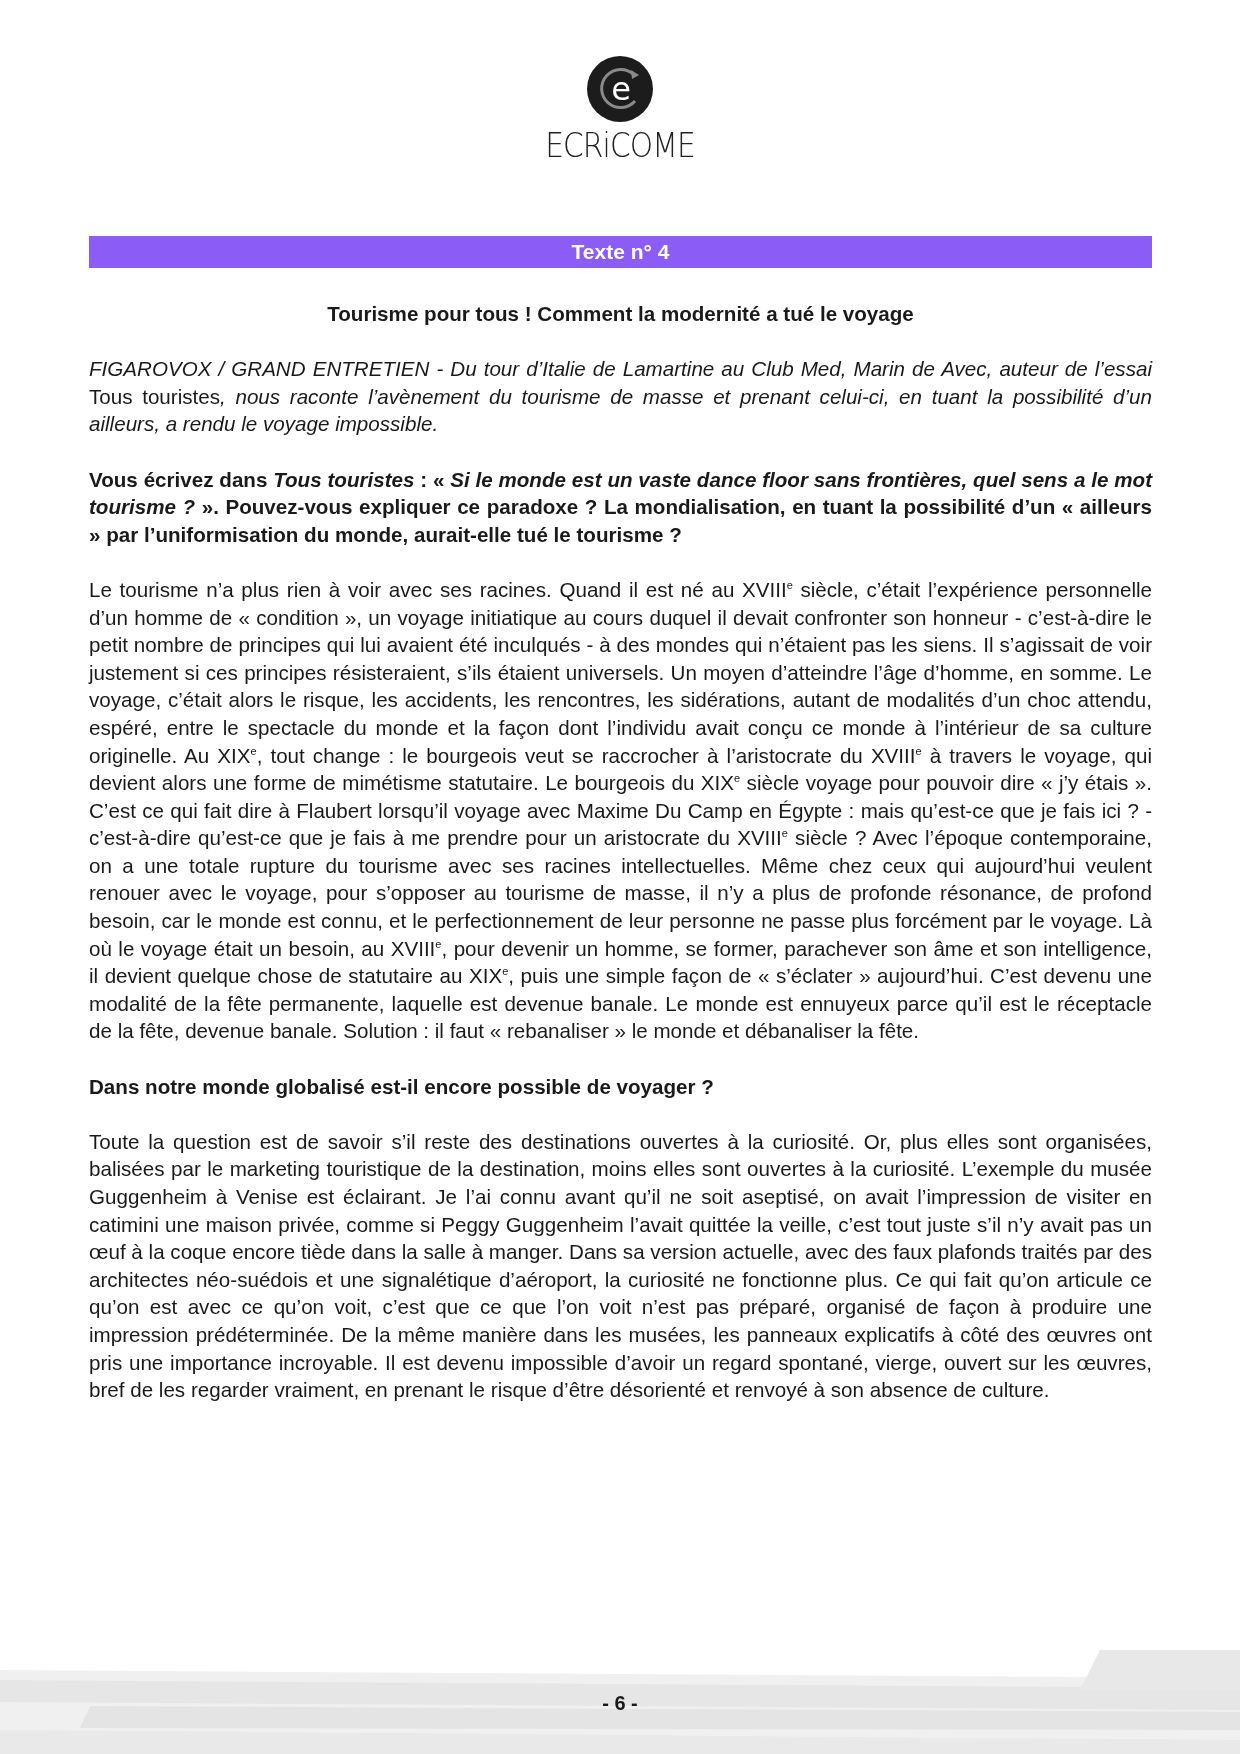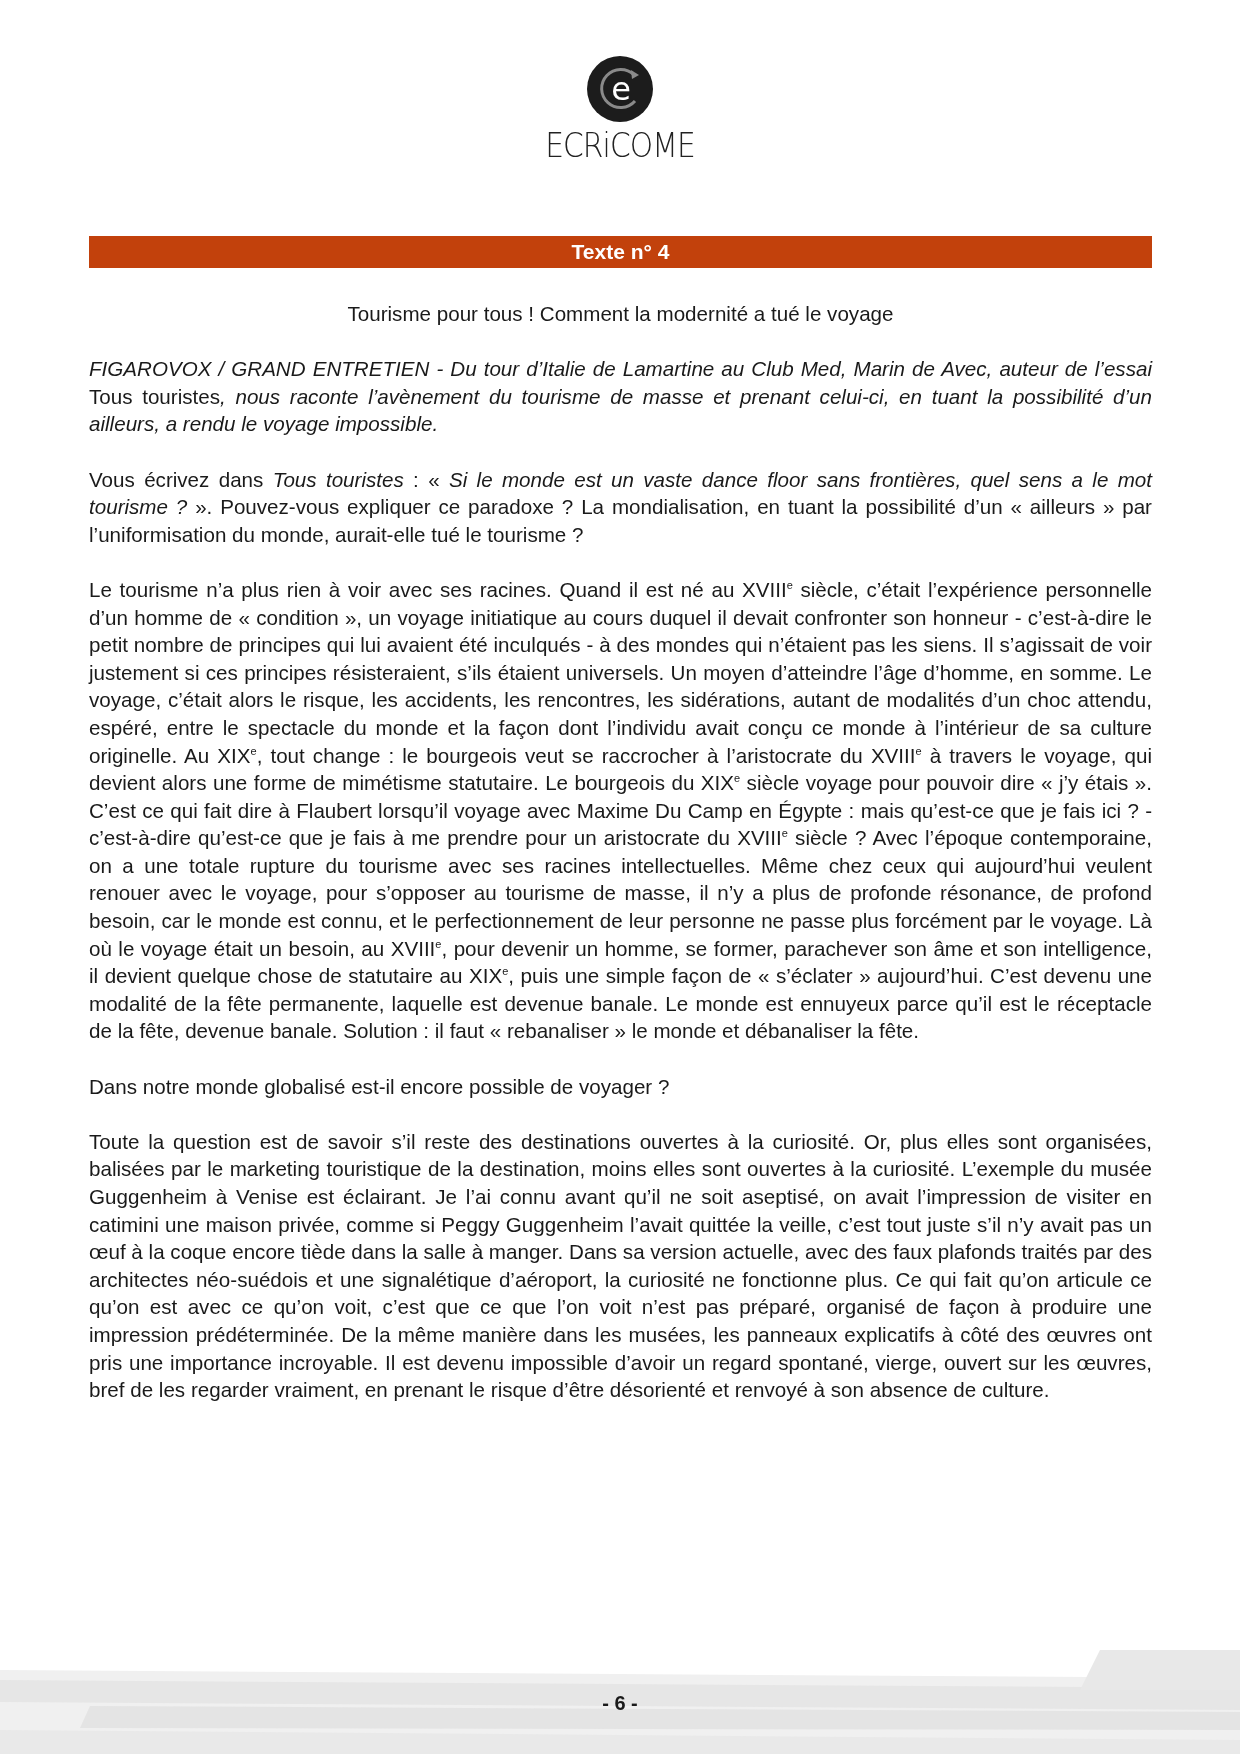--- a/index.html
+++ b/index.html
@@ -9,31 +9,31 @@
   }
   .logo { position: absolute; left: 0; top: 56px; width: 1240px; text-align: center; }
   .logo-circle { display: inline-block; width: 66px; height: 66px; }
   .logo-text {
     font-family: "DejaVu Sans", sans-serif; font-size: 33px; letter-spacing: -1px;
     color: #222; margin-top: 0px; line-height: 40px; font-weight: 300;
     transform: scaleX(0.9);
   }
   .banner {
     position: absolute; left: 89px; top: 236px; width: 1063px; height: 32px;
-    background: #c2410c; color: #fff; text-align: center;
+    background: #8b5cf6; color: #fff; text-align: center;
     font-weight: bold; font-size: 21px; line-height: 32px;
   }
   .content {
     position: absolute; left: 89px; top: 300px; width: 1063px;
     font-size: 20.6px; line-height: 27.6px; text-align: justify;
   }
   .content p { margin: 0 0 27.6px 0; }
-  .title { text-align: center; font-weight: normal; }
+  .title { text-align: center; font-weight: bold; }
   .it { font-style: italic; }
-  .b { font-weight: normal; }
+  .b { font-weight: bold; }
   sup { font-size: 11px; line-height: 0; vertical-align: super; }
   .footer-bg { position: absolute; left: 0; top: 1650px; width: 1240px; height: 104px; }
   .page-num {
     position: absolute; left: 0; top: 1692px; width: 1240px; text-align: center;
     font-weight: bold; font-size: 20px;
   }
 </style>
 </head>
 <body>
 

